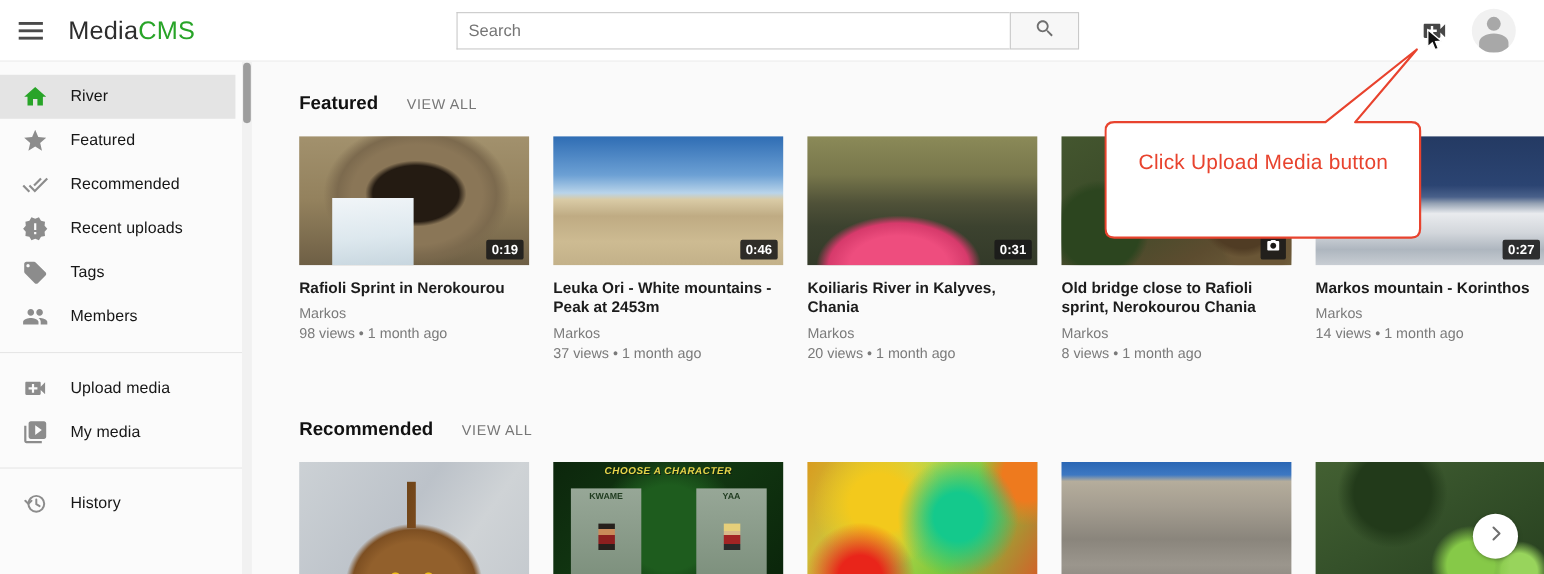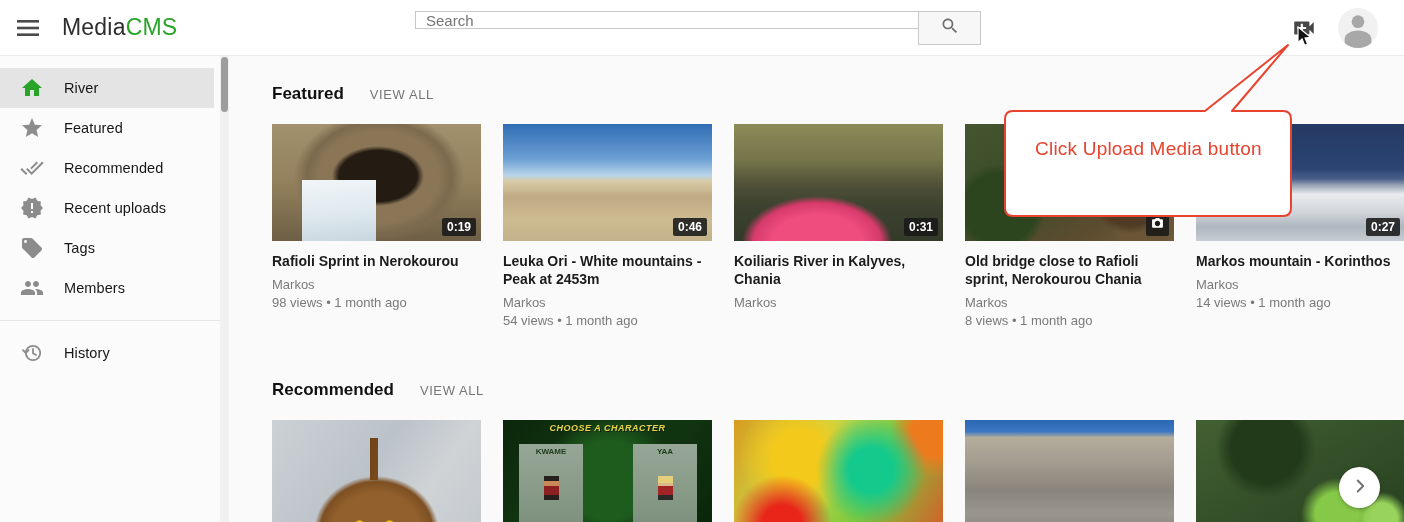--- a/index.html
+++ b/index.html
@@ -12,21 +12,21 @@
   .topbar {
     position:absolute; top:0; left:0; width:1404px; height:56px;
     background:#fff; border-bottom:1px solid #ececec; z-index:30;
   }
   .hamburger { position:absolute; left:15px; top:16px; width:26px; height:24px; cursor:pointer; }
   .logo { position:absolute; left:62px; top:14px; font-size:23px; letter-spacing:0.2px; color:#2d2d2d; }
   .logo .green { color:#28a428; }
   .search-wrap { position:absolute; left:415px; top:11px; display:flex; height:34px; }
   .search-input {
     width:503px; height:18px; border:1px solid #c9c9c9; border-right:none;
-    padding:0 10px; font-size:15px; color:#333; outline:none; background:#fff;
+    padding:16px 10px; font-size:15px; color:#333; outline:none; background:#fff;
     font-family:"Liberation Sans", sans-serif;
   }
   .search-input::placeholder { color:#757575; }
   .search-btn {
     width:63px; height:34px; border:1px solid #c9c9c9; background:#f7f7f7;
     display:flex; align-items:center; justify-content:center; cursor:pointer;
   }
   .header-upload { position:absolute; left:1291px; top:15px; width:28px; height:28px; cursor:pointer; }
   .avatar {
     position:absolute; left:1338px; top:8px; width:40px; height:40px; border-radius:50%;
@@ -215,20 +215,34 @@
     </div>
     <div class="side-item">
       <span class="sicon"><svg viewBox="0 0 24 24" width="24" height="24" fill="#8c8c8c">
             <path d="M16 11c1.66 0 2.99-1.34 2.99-3S17.66 5 16 5c-1.66 0-3 1.34-3 3s1.34 3 3 3zm-8 0c1.66 0 2.99-1.34 2.99-3S9.66 5 8 5C6.34 5 5 6.34 5 8s1.34 3 3 3zm0 2c-2.33 0-7 1.17-7 3.5V19h14v-2.5c0-2.33-4.67-3.5-7-3.5zm8 0c-.29 0-.62.02-.97.05 1.16.84 1.97 1.97 1.97 3.45V19h6v-2.5c0-2.33-4.67-3.5-7-3.5z"></path>
           </svg></span>
       <span class="slabel">Members</span>
     </div>
   </div>
   <div class="side-group">
     <div class="side-item">
+      <span class="sicon"><svg viewBox="0 0 24 24" width="24" height="24" fill="#8c8c8c">
+            <path d="M17 10.5V7c0-.55-.45-1-1-1H4c-.55 0-1 .45-1 1v10c0 .55.45 1 1 1h12c.55 0 1-.45 1-1v-3.5l4 4v-11l-4 4zM14 13h-3v3H9v-3H6v-2h3V8h2v3h3v2z"></path>
+          </svg></span>
+      <span class="slabel">Upload media</span>
+    </div>
+    <div class="side-item">
+      <span class="sicon"><svg viewBox="0 0 24 24" width="24" height="24" fill="#8c8c8c">
+            <path d="M4 6H2v14c0 1.1.9 2 2 2h14v-2H4V6zm16-4H8c-1.1 0-2 .9-2 2v12c0 1.1.9 2 2 2h12c1.1 0 2-.9 2-2V4c0-1.1-.9-2-2-2zm-8 12.5v-9l6 4.5-6 4.5z"></path>
+          </svg></span>
+      <span class="slabel">My media</span>
+    </div>
+  </div>
+  <div class="side-group">
+    <div class="side-item">
       <span class="sicon"><svg viewBox="0 0 24 24" width="24" height="24" fill="none" stroke="#8c8c8c" stroke-width="1.8">
             <circle cx="13" cy="12" r="7.2"></circle>
             <path d="M13 8v4.3l3 1.8" stroke-linecap="round"></path>
             <path d="M5.8 12 3 9.2M5.8 12 8.6 9.2" stroke-linecap="round" fill="none"></path>
           </svg></span>
       <span class="slabel">History</span>
     </div>
   </div>
 </nav>
 <div class="scroll-track">
@@ -250,28 +264,29 @@
         <div class="vtitle">Rafioli Sprint in Nerokourou</div>
         <div class="vauthor">Markos</div>
         <div class="vmeta">98 views • 1 month ago</div>
       </div>
       <div class="card">
         <div class="thumb t-desert">
           <span class="badge">0:46</span>
         </div>
         <div class="vtitle">Leuka Ori - White mountains - Peak at 2453m</div>
         <div class="vauthor">Markos</div>
-        <div class="vmeta">54 views • 1 month ago</div>
+        <div class="vmeta">37 views • 1 month ago</div>
       </div>
       <div class="card">
         <div class="thumb t-kayak">
           <span class="badge">0:31</span>
         </div>
         <div class="vtitle">Koiliaris River in Kalyves, Chania</div>
         <div class="vauthor">Markos</div>
+        <div class="vmeta">20 views • 1 month ago</div>
       </div>
       <div class="card">
         <div class="thumb t-bridge">
           <span class="badge badge-photo">
             <span><svg width="13" height="13" viewBox="0 0 24 24" fill="#fff">
                   <path d="M9 2 7.17 4H4c-1.1 0-2 .9-2 2v12c0 1.1.9 2 2 2h16c1.1 0 2-.9 2-2V6c0-1.1-.9-2-2-2h-3.17L15 2H9zm3 15c-2.76 0-5-2.24-5-5s2.24-5 5-5 5 2.24 5 5-2.24 5-5 5z"></path>
                   <circle cx="12" cy="12" r="3.2" fill="rgba(25,25,25,1)"></circle>
                 </svg></span>
           </span>
         </div>

